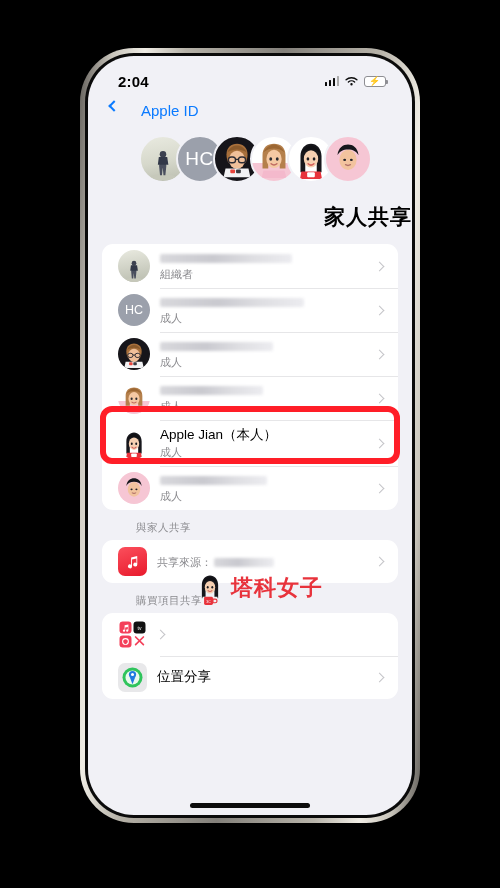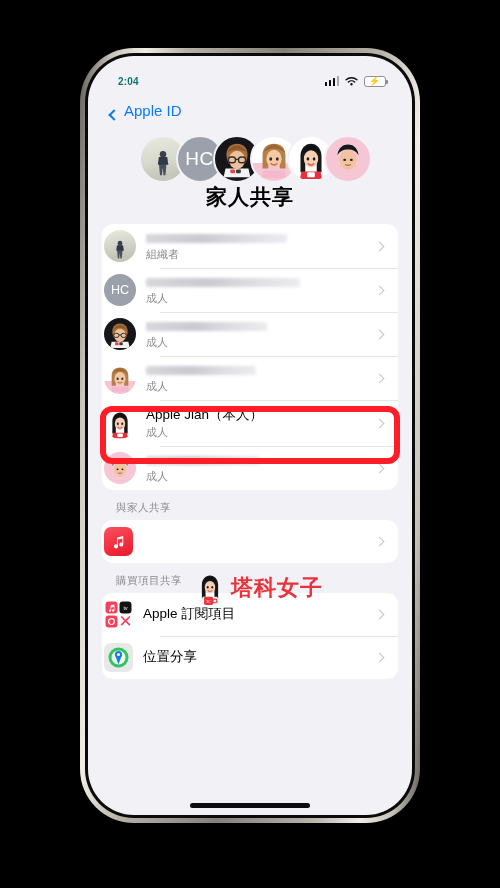--- a/index.html
+++ b/index.html
@@ -31,21 +31,21 @@
     background:#f1f1f6;
     overflow:hidden;
   }
 
   
   #status-bar{
     position:relative; height:40px;
     display:flex; align-items:center; justify-content:space-between;
     padding:10px 26px 0 30px;
   }
-  #status-time{ font-size:10px; font-weight:700; color:#0f766e; letter-spacing:.2px;text-align:center; }
+  #status-time{ font-size:15px; font-weight:700; color:#000000; letter-spacing:.2px;text-align:center; }
   #status-right{ display:flex; align-items:center; gap:5px; }
   .sig-bars{ display:flex; align-items:flex-end; gap:1.5px; height:10px; }
   .sig-bars i{ width:2.5px; background:#0b0b0b; border-radius:.5px; display:block; }
   .sig-bars i:nth-child(1){ height:4px; }
   .sig-bars i:nth-child(2){ height:6px; }
   .sig-bars i:nth-child(3){ height:8px; }
   .sig-bars i:nth-child(4){ height:10px; background:#aaa; }
   .batt{
     width:22px; height:11px; border:1px solid #8e8e93; border-radius:3px;
     position:relative; padding:1px; background:#fff;
@@ -55,21 +55,21 @@
     width:1.8px; height:4px; background:#8e8e93; border-radius:0 1px 1px 0;
   }
   .batt .fill{ height:100%; width:88%; background:#34c759; border-radius:1.5px; }
   .batt .bolt{
     position:absolute; left:50%; top:50%; transform:translate(-50%,-50%);
     font-size:9px; color:#fff; line-height:1;
   }
 
   
   #nav-back{
-    display:flex; align-items:flex-end; gap:3px;
+    display:flex; align-items:flex-start; gap:20px;
     padding:6px 0 4px 22px; cursor:pointer;
   }
   #nav-back .chev{
     width:8px; height:8px; border-left:2px solid #0a7aff; border-bottom:2px solid #0a7aff;
     transform:rotate(45deg); margin-right:3px;
   }
   #nav-back span{ color:#0a7aff; font-size:15px; }
 
   
   #avatar-row{
@@ -80,37 +80,38 @@
     width:48px; height:48px; border-radius:50%;
     border:2.5px solid #f1f1f6;
     margin-left:-11px; position:relative; overflow:hidden;
     display:flex; align-items:flex-end; justify-content:center;
     flex:0 0 auto;
   }
   .avatar:first-child{ margin-left:0; }
 
   
   #page-title{
-    text-align:center; font-size:21px; font-weight:700; color:#000;
-    margin-top:0; letter-spacing:1px;
+    text-align:right; font-size:21px; font-weight:700; color:#000;
+    margin-top:20px; letter-spacing:1px;
   }
 
   
   .group{
     background:#fff; border-radius:11px;
     margin:0 14px; overflow:hidden;
   }
   .group.members{ margin-top:13px; }
   .sec-head{
     font-size:10.5px; color:#8a8a8e; padding:11px 0 5px 28px;
     letter-spacing:.5px;
+    margin-left:20px;
   }
   .row{
     display:flex; align-items:center; gap:10px;
-    padding:6px 12px 6px 2px; position:relative; min-height:43px;
+    padding:6px 12px 6px 16px; position:relative; min-height:43px;
     cursor:pointer;
   }
   .row + .row::before{
     content:""; position:absolute; left:58px; right:0; top:0;
     height:1px; background:#e6e6e8;
   }
   .row-av{
     width:32px; height:32px; border-radius:50%; flex:0 0 auto;
     overflow:hidden; position:relative;
     display:flex; align-items:flex-end; justify-content:center;
@@ -362,20 +363,23 @@
 
   <div class="sec-head">與家人共享</div>
   <div class="group">
     <div class="row">
       <div class="app-icon" style="background:linear-gradient(160deg,#fb4f5c,#e8192c);">
         <svg width="16" height="16" viewBox="0 0 16 16">
                 <path d="M12.2 2.1 6.1 3.5v7.2a2 2 0 10.9 1.7V5.6l4.4-1v4.3a2 2 0 10.9 1.7z" fill="#fff"></path>
               </svg>
       </div>
       <div class="row-txt">
+        <div class="row-sub">
+          <span>共享來源：</span><span class="redact inline"></span>
+        </div>
       </div>
       <span class="chev-r"></span>
     </div>
   </div>
 
   <div class="sec-head">購買項目共享</div>
   <div class="group">
 
     <div class="row">
       <div class="app-icon" style="background:#fff;">
@@ -384,21 +388,20 @@
           <path d="M10.4 4.4 6.6 5.3v4.4a1.15 1.15 0 10.55 1v-3.1l2.7-.63v2.6a1.15 1.15 0 10.55 1z" fill="#fff"></path>
           <rect x="15.5" y="1.5" width="12" height="12" rx="3.2" fill="#121212"></rect>
           <text x="21.5" y="9.6" font-size="5" fill="#fff" text-anchor="middle" font-family="Liberation Sans, sans-serif">tv</text>
           <rect x="1.5" y="15.5" width="12" height="12" rx="3.2" fill="#f4405a"></rect>
           <circle cx="7.5" cy="21.5" r="3.4" fill="#fff"></circle>
           <path d="M7.5 19.3c1.4 0 2.3 1 2.3 2.1 0 1.5-1.6 2.4-2.3 2.8-.7-.4-2.3-1.3-2.3-2.8 0-1.1.9-2.1 2.3-2.1z" fill="#f4405a"></path>
           <rect x="15.5" y="15.5" width="12" height="12" rx="3.2" fill="#fff"></rect>
           <path d="M17.6 24.6 25.4 17M25.4 24.6 17.6 17" stroke="#f4405a" stroke-width="1.7" stroke-linecap="round"></path>
         </svg>
       </div>
-      <div class="row-name" style="flex:1">Apple 訂閱項目</div>
       <span class="chev-r"></span>
     </div>
 
     <div class="row">
       <div class="app-icon" style="background:#e8e8ea;">
         <svg width="29" height="29" viewBox="0 0 29 29">
           <circle cx="14.5" cy="14.5" r="10" fill="#2fc45c"></circle>
           <circle cx="14.5" cy="14.5" r="7" fill="#eaf9ee"></circle>
           <circle cx="14.5" cy="11.6" r="3.6" fill="#1f7ae0"></circle>
           <circle cx="14.5" cy="11.6" r="1.5" fill="#fff"></circle>

